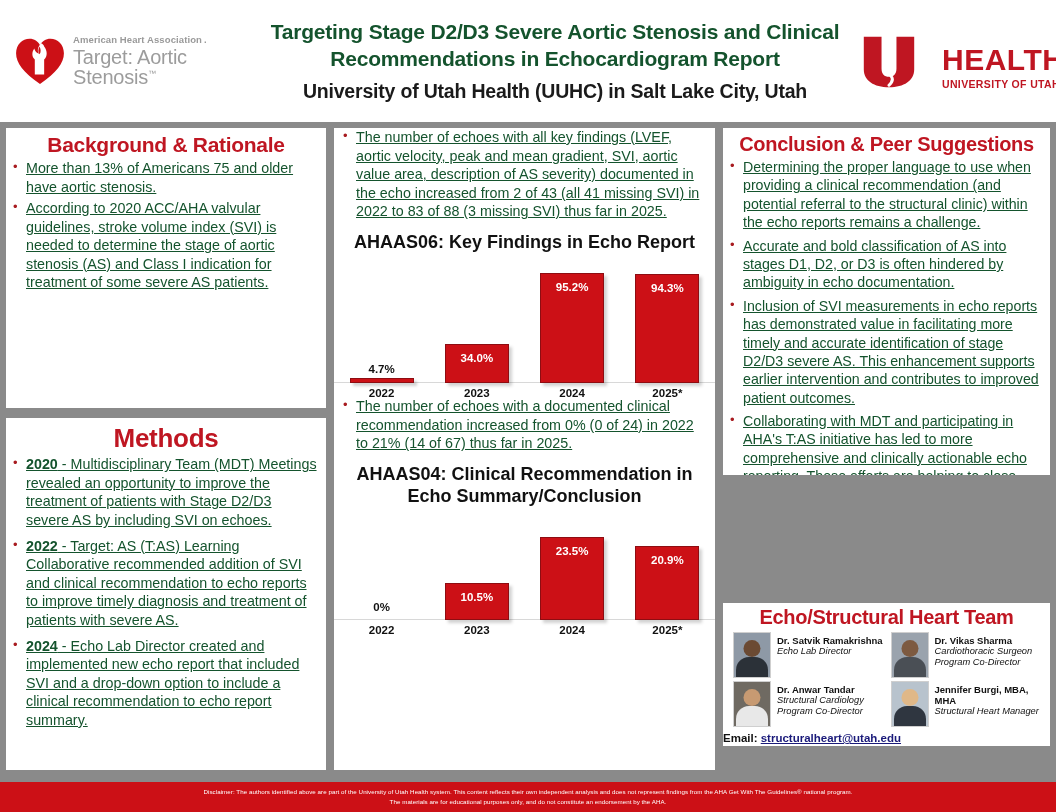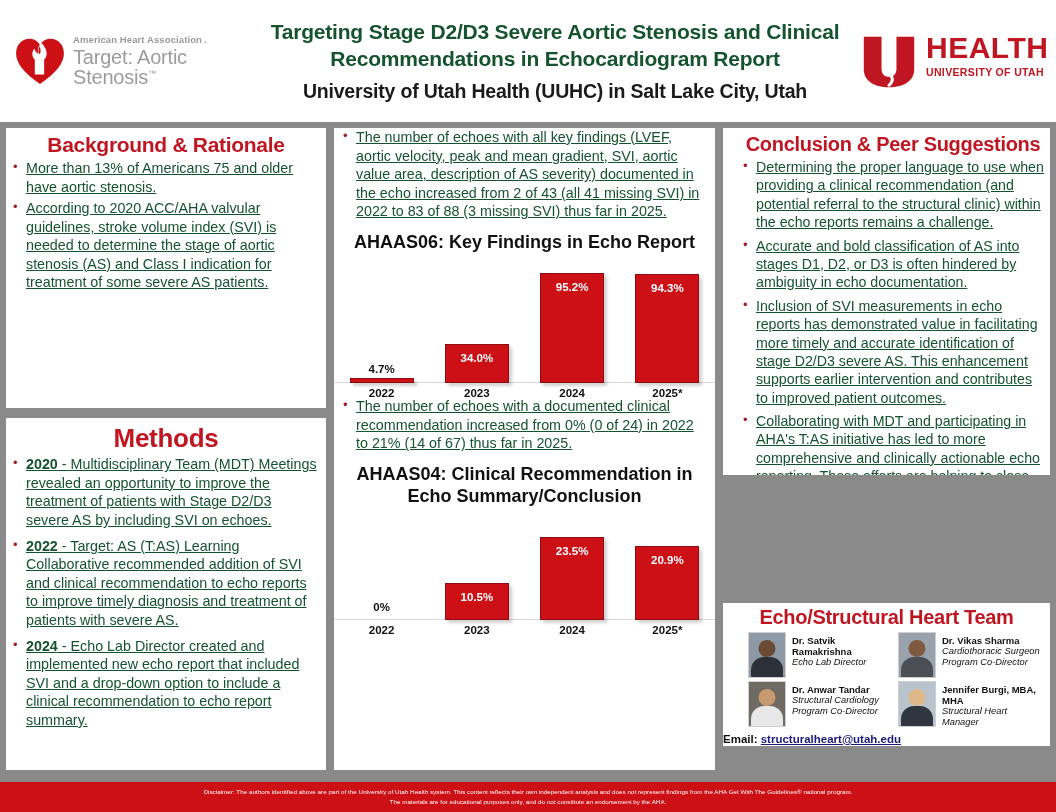--- a/index.html
+++ b/index.html
@@ -26,21 +26,21 @@
 
   .title-block { flex: 1; text-align: center; padding: 0 4px; }
   .title-main {
     color: #14532d; font-weight: bold; font-size: 21px; line-height: 1.28;
     letter-spacing: -.2px;
   }
   .title-sub {
     color: #1a1a1a; font-weight: bold; font-size: 19.5px; margin-top: 8px;
     letter-spacing: -.2px;
   }
-  .uofu-logo { width: 196px; display: flex; align-items: flex-start; gap: 8px; padding-right: 14px; }
+  .uofu-logo { width: 196px; display: flex; align-items: flex-end; gap: 24px; padding-right: 14px; }
   .uofu-u { width: 58px; height: 56px; flex: none; }
   .uofu-words { display: flex; flex-direction: column; line-height: 1; }
   .uofu-health { font-size: 30px; font-weight: bold; color: #bf1622; letter-spacing: .5px; }
   .uofu-sub { font-size: 10.5px; font-weight: bold; color: #bf1622; letter-spacing: .35px; margin-top: 4px; }
 
   
   .body-area { position: absolute; left: 0; top: 122px; width: 1056px; height: 660px; background: #8a8a8a; }
 
   .panel { position: absolute; background: #ffffff; overflow: hidden; }
 
@@ -92,30 +92,30 @@
     font-size: 11.5px; font-weight: bold; color: #ffffff;
   }
   .bar-val.outside { color: #111; }
   .axis-line { position: absolute; left: 0; width: 100%; height: 1px; background: #d8d8d8; bottom: 0; }
   .tick-lbl {
     position: absolute; text-align: center; font-size: 11.5px;
     font-weight: bold; color: #111;
   }
 
   
-  #panel-conclusion { left: 723px; top: 6px; width: 327px; height: 347px; padding-left: 13px; }
+  #panel-conclusion { left: 723px; top: 6px; width: 327px; height: 347px; }
   #panel-conclusion .sec-title { font-size: 20px; padding: 6px 0 3px; }
   #panel-conclusion ul { padding: 0 6px 0 4px; font-size: 14.2px; line-height: 1.295; }
   #panel-conclusion ul.bullets li { margin-bottom: 5px; }
 
   #panel-team { left: 723px; top: 481px; width: 327px; height: 143px; }
   #panel-team .sec-title { font-size: 20px; padding: 4px 0 2px; }
   .team-grid {
     display: grid; grid-template-columns: 1fr 1fr; gap: 3px 6px;
-    padding: 2px 8px 0 25px;
+    padding: 2px 8px 0 10px;
   }
   .member { display: flex; align-items: flex-start; gap: 6px; }
   .photo {
     width: 38px; height: 46px; flex: none; border: 1px solid #cfcfcf;
     background: #b9c2cc; position: relative; overflow: hidden;
   }
   .photo .head { position:absolute; width:17px; height:17px; border-radius:50%; left:50%; transform:translateX(-50%); top:7px; }
   .photo .body { position:absolute; width:32px; height:20px; border-radius:13px 13px 0 0; left:50%; transform:translateX(-50%); bottom:0; }
   .member-txt { line-height: 1.16; padding-top: 3px; }
   .m-name { font-size: 9.5px; font-weight: bold; color: #111; }

